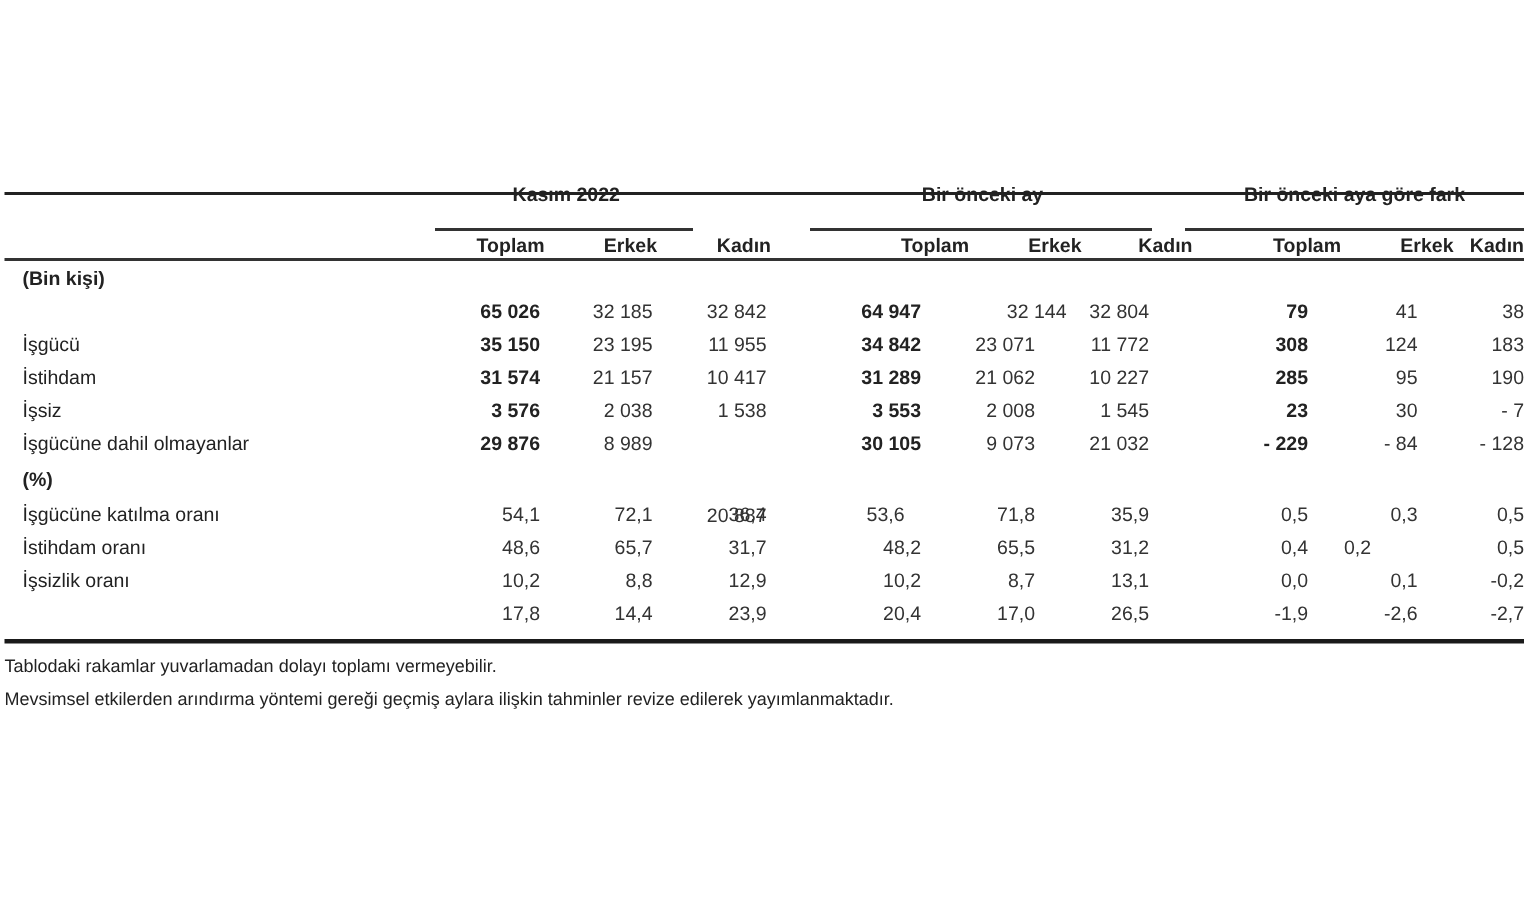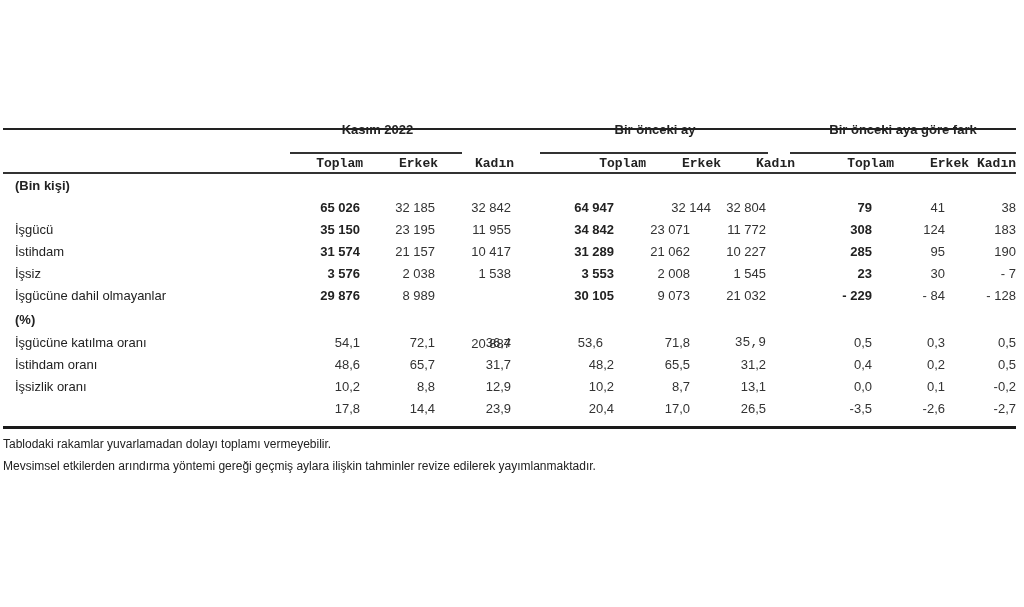--- a/index.html
+++ b/index.html
@@ -6,21 +6,21 @@
   body {
     width: 1024px; height: 607px; background: #ffffff; position: relative; overflow: hidden;
     font-family: "Liberation Sans", sans-serif; color: #222;
   }
   .doc { position: absolute; left: 3px; top: 0; width: 1013px; }
   .rule-top { position: absolute; left: 0; width: 1013px; top: 128px; height: 2px; background: #222; }
   .rule-hdr { position: absolute; left: 0; width: 1013px; top: 172px; height: 2px; background: #333; }
   .rule-bot { position: absolute; left: 0; width: 1013px; top: 426px; height: 3px; background: #1a1a1a; }
   .grp-line { position: absolute; top: 152px; height: 2px; background: #333; }
   .grp-title { position: absolute; top: 122px; font-size: 13px; font-weight: bold; text-align: center; color: #222; }
-  .sub-hdr { position: absolute; top: 156px; font-size: 13px; font-weight: bold; text-align: right; color: #222; width: 70px; font-family: Liberation Mono, monospace; }
+  .sub-hdr { position: absolute; top: 156px; font-size: 13px; font-weight: bold; text-align: right; color: #222; width: 70px; }
   .row { position: absolute; left: 0; width: 1013px; height: 20px; font-size: 13px; }
   .row .lbl { position: absolute; left: 12px; top: 0; white-space: nowrap; color: #222; }
   .row .lbl.section { font-weight: bold; }
   .row .v { position: absolute; top: 0; width: 80px; text-align: right; color: #333; }
   .row .v.b { font-weight: bold; color: #222; }
   .note { position: absolute; left: 3px; font-size: 12px; color: #222; white-space: nowrap; }
 </style>
 </head>
 <body>
 
@@ -116,35 +116,35 @@
       <div class="row" style="top: 312px;">
         <span class="lbl section">(%)</span>
       </div>
       <div class="row" style="top: 335px;">
         <span class="lbl">İşgücüne katılma oranı</span>
         <span class="v" style="left: 277px;">54,1</span>
         <span class="v" style="left: 352px;">72,1</span>
         <span class="v" style="left: 428px;">36,4</span>
         <span class="v" style="left: 520px;">53,6</span>
         <span class="v" style="left: 607px;">71,8</span>
-        <span class="v" style="left: 683px; font-family: Liberation Mono, monospace;">35,9</span>
+        <span class="v" style="left: 683px;">35,9</span>
         <span class="v" style="left: 789px;">0,5</span>
         <span class="v" style="left: 862px;">0,3</span>
         <span class="v" style="left: 933px;">0,5</span>
       </div>
       <div class="row" style="top: 357px;">
         <span class="lbl">İstihdam oranı</span>
         <span class="v" style="left: 277px;">48,6</span>
         <span class="v" style="left: 352px;">65,7</span>
         <span class="v" style="left: 428px;">31,7</span>
         <span class="v" style="left: 531px;">48,2</span>
         <span class="v" style="left: 607px;">65,5</span>
         <span class="v" style="left: 683px;">31,2</span>
         <span class="v" style="left: 789px;">0,4</span>
-        <span class="v" style="left: 862px;">0,2</span>
+        <span class="v" style="left: 862px; text-align: center;">0,2</span>
         <span class="v" style="left: 933px;">0,5</span>
       </div>
       <div class="row" style="top: 379px;">
         <span class="lbl">İşsizlik oranı</span>
         <span class="v" style="left: 277px;">10,2</span>
         <span class="v" style="left: 352px;">8,8</span>
         <span class="v" style="left: 428px;">12,9</span>
         <span class="v" style="left: 531px;">10,2</span>
         <span class="v" style="left: 607px;">8,7</span>
         <span class="v" style="left: 683px;">13,1</span>
@@ -152,21 +152,21 @@
         <span class="v" style="left: 862px;">0,1</span>
         <span class="v" style="left: 933px;">-0,2</span>
       </div>
       <div class="row" style="top: 401px;">
         <span class="v" style="left: 277px;">17,8</span>
         <span class="v" style="left: 352px;">14,4</span>
         <span class="v" style="left: 428px;">23,9</span>
         <span class="v" style="left: 531px;">20,4</span>
         <span class="v" style="left: 607px;">17,0</span>
         <span class="v" style="left: 683px;">26,5</span>
-        <span class="v" style="left: 789px;">-3,5</span>
+        <span class="v" style="left: 789px;">-1,9</span>
         <span class="v" style="left: 862px;">-2,6</span>
         <span class="v" style="left: 933px;">-2,7</span>
       </div>
     </div>
 
   <div class="rule-bot"></div>
 </div>
 
 <div class="note" style="top:437px;">Tablodaki rakamlar yuvarlamadan dolayı toplamı vermeyebilir.</div>
 <div class="note" style="top:459px;">Mevsimsel etkilerden arındırma yöntemi gereği geçmiş aylara ilişkin tahminler revize edilerek yayımlanmaktadır.</div>

